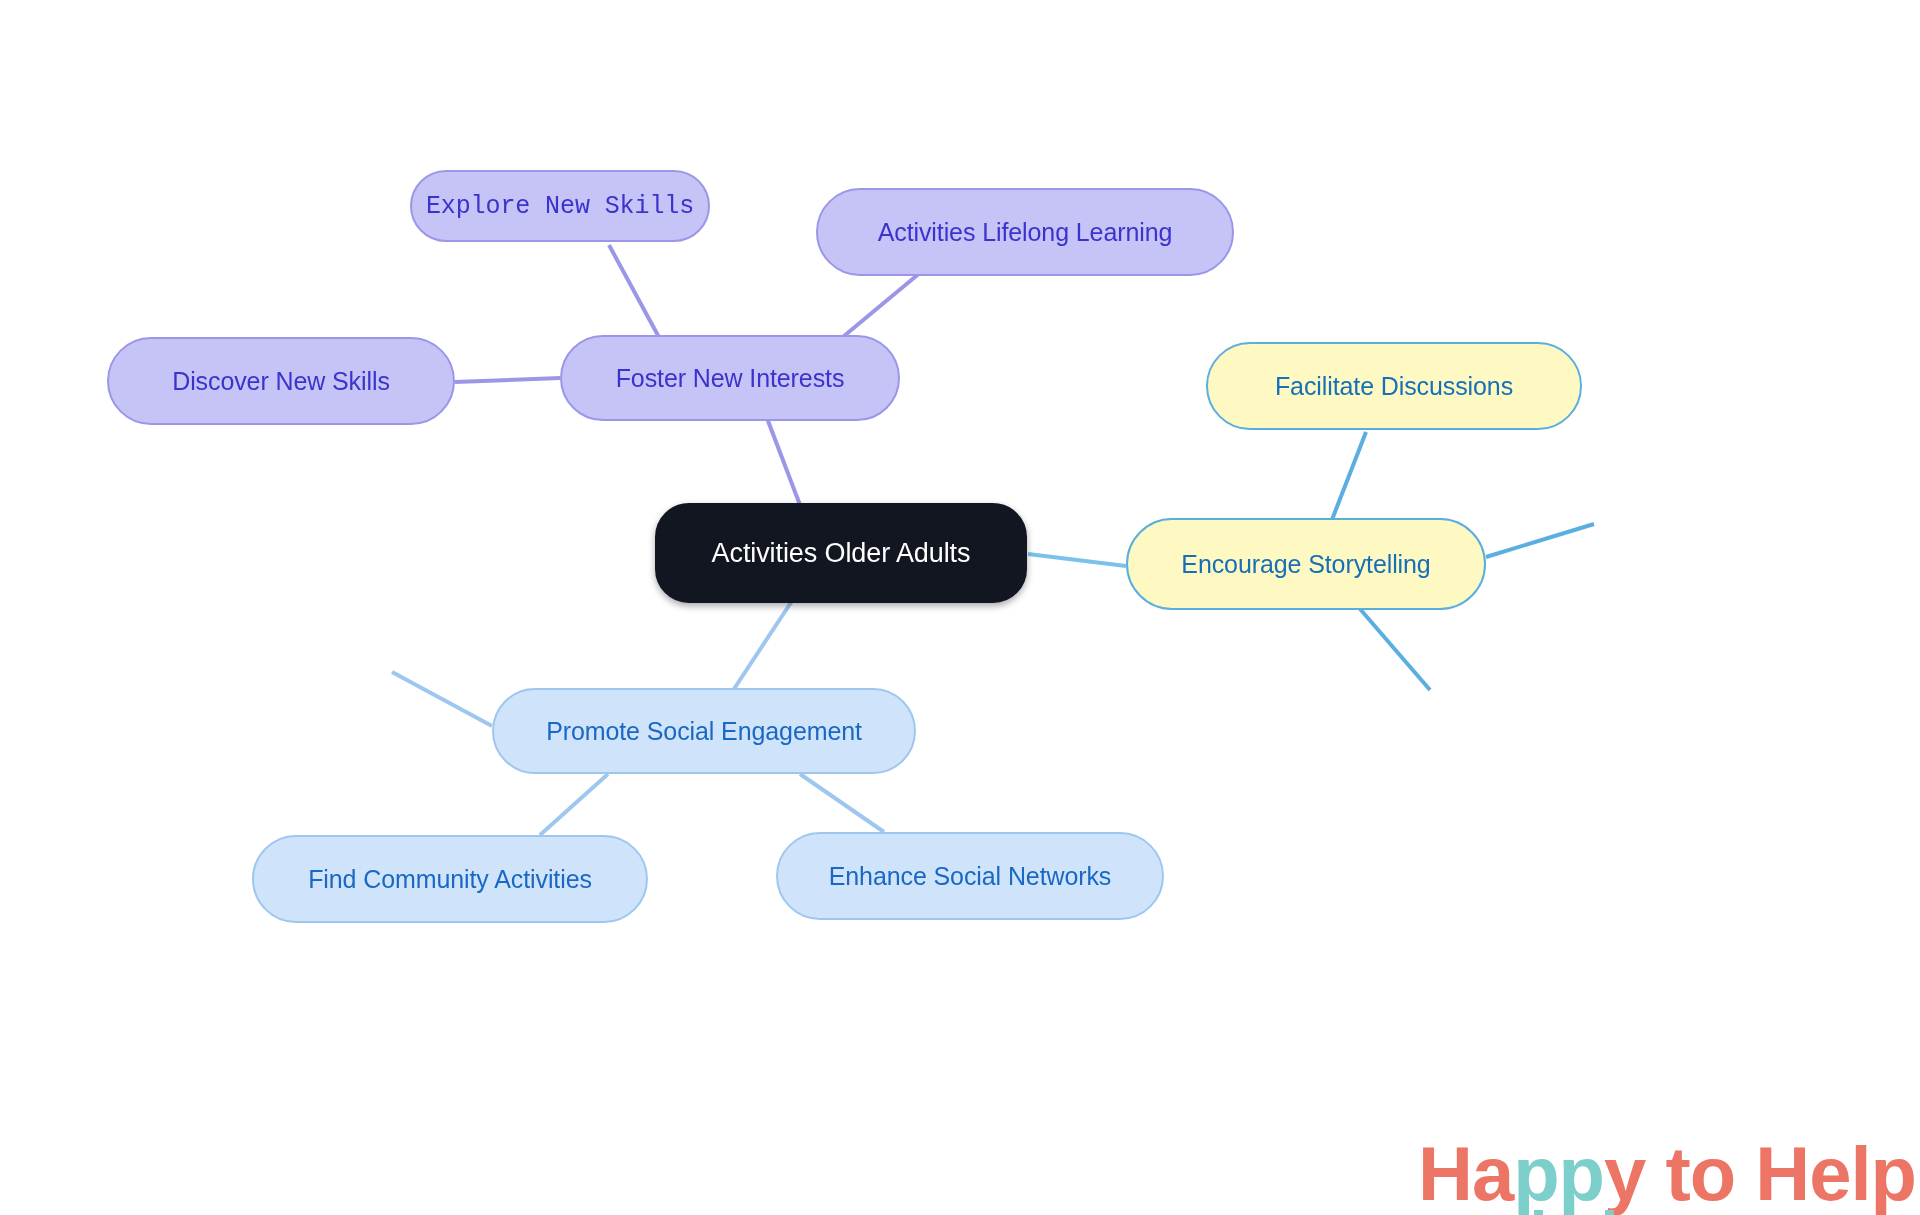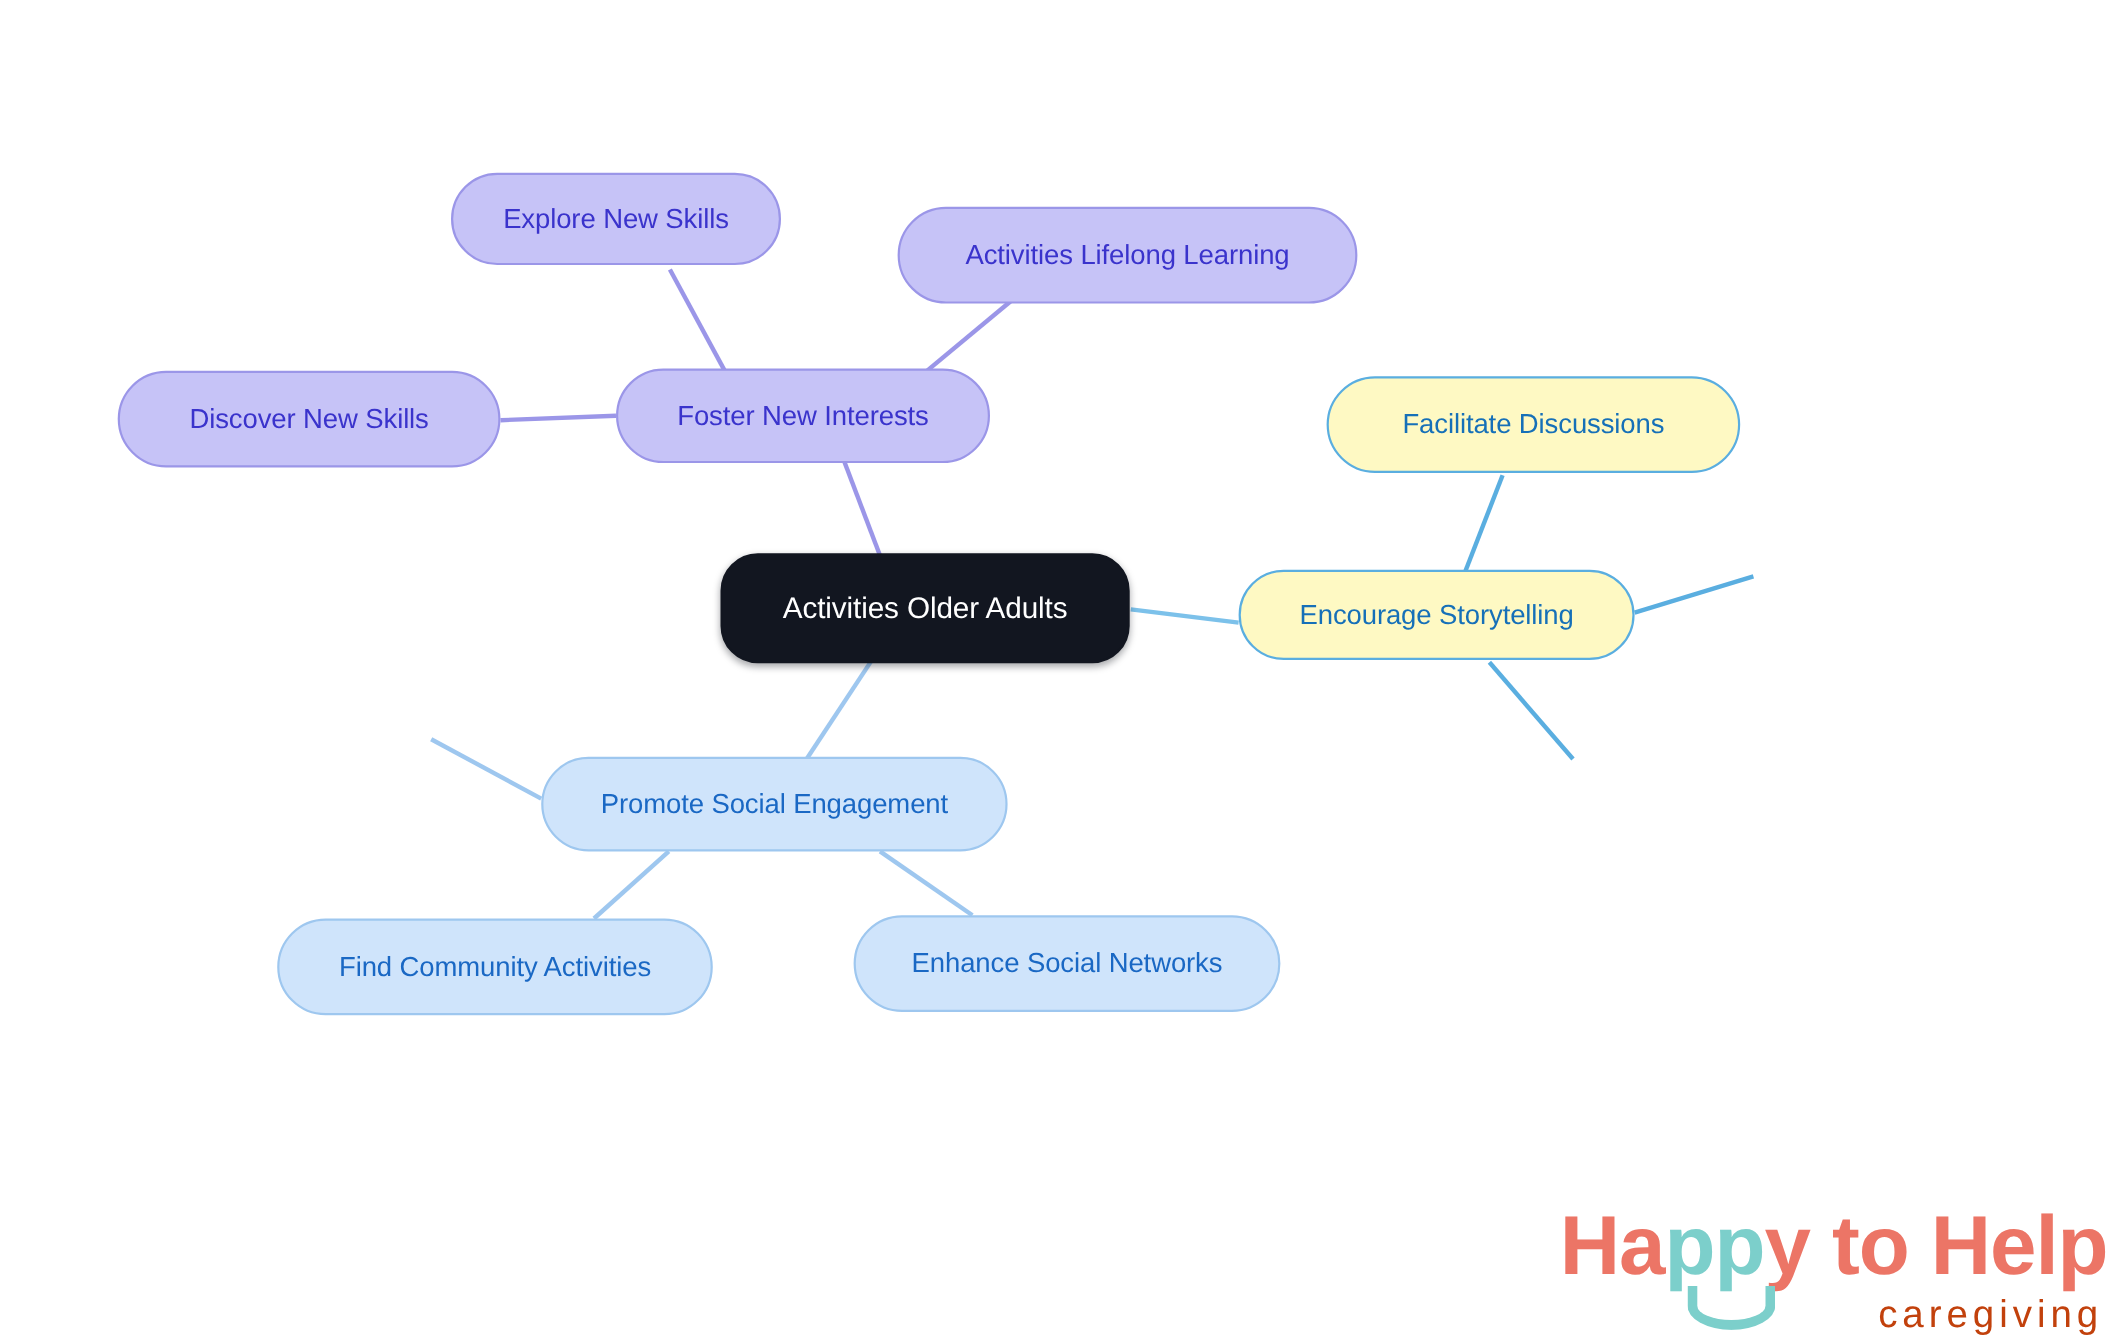--- a/index.html
+++ b/index.html
@@ -88,20 +88,21 @@
     position: absolute;
     user-select: none;
   }
   .logo-wordmark {
     position: relative;
     font-size: 76px;
     font-weight: bold;
     line-height: 1;
     letter-spacing: -1px;
     white-space: nowrap;
+    margin-top: 41px;
   }
   .logo-coral { color: #ec7566; }
   .logo-teal  { color: #7ccfcb; }
   .logo-smile {
     position: absolute;
     width: 62px;
     height: 31px;
     border: 9px solid #7ccfcb;
     border-top: none;
     border-bottom-left-radius: 62px 34px;
@@ -152,33 +153,33 @@
   </svg>
 
   <div class="node node-root" style="left:655px; top:503px; width:372px; height:100px;">
     <span class="node-label">Activities Older Adults</span>
   </div>
 
   <div class="node node-purple" style="left:560px; top:335px; width:340px; height:86px;">
     <span class="node-label">Foster New Interests</span>
   </div>
 
-  <div class="node node-purple" style="left:410px; top:157px; width:300px; height:84px;">
+  <div class="node node-purple" style="left:410px; top:170px; width:300px; height:72px;font-family:Liberation Mono, monospace;">
     <span class="node-label">Explore New Skills</span>
   </div>
 
   <div class="node node-purple" style="left:816px; top:188px; width:418px; height:88px;">
     <span class="node-label">Activities Lifelong Learning</span>
   </div>
 
   <div class="node node-purple" style="left:107px; top:337px; width:348px; height:88px;">
     <span class="node-label">Discover New Skills</span>
   </div>
 
-  <div class="node node-sky" style="left:1126px; top:518px; width:360px; height:82px;">
+  <div class="node node-sky" style="left:1126px; top:518px; width:360px; height:92px;">
     <span class="node-label">Encourage Storytelling</span>
   </div>
 
   <div class="node node-sky" style="left:1206px; top:342px; width:376px; height:88px;">
     <span class="node-label">Facilitate Discussions</span>
   </div>
 
 
 
   <div class="node node-pale" style="left:492px; top:688px; width:424px; height:86px;">

